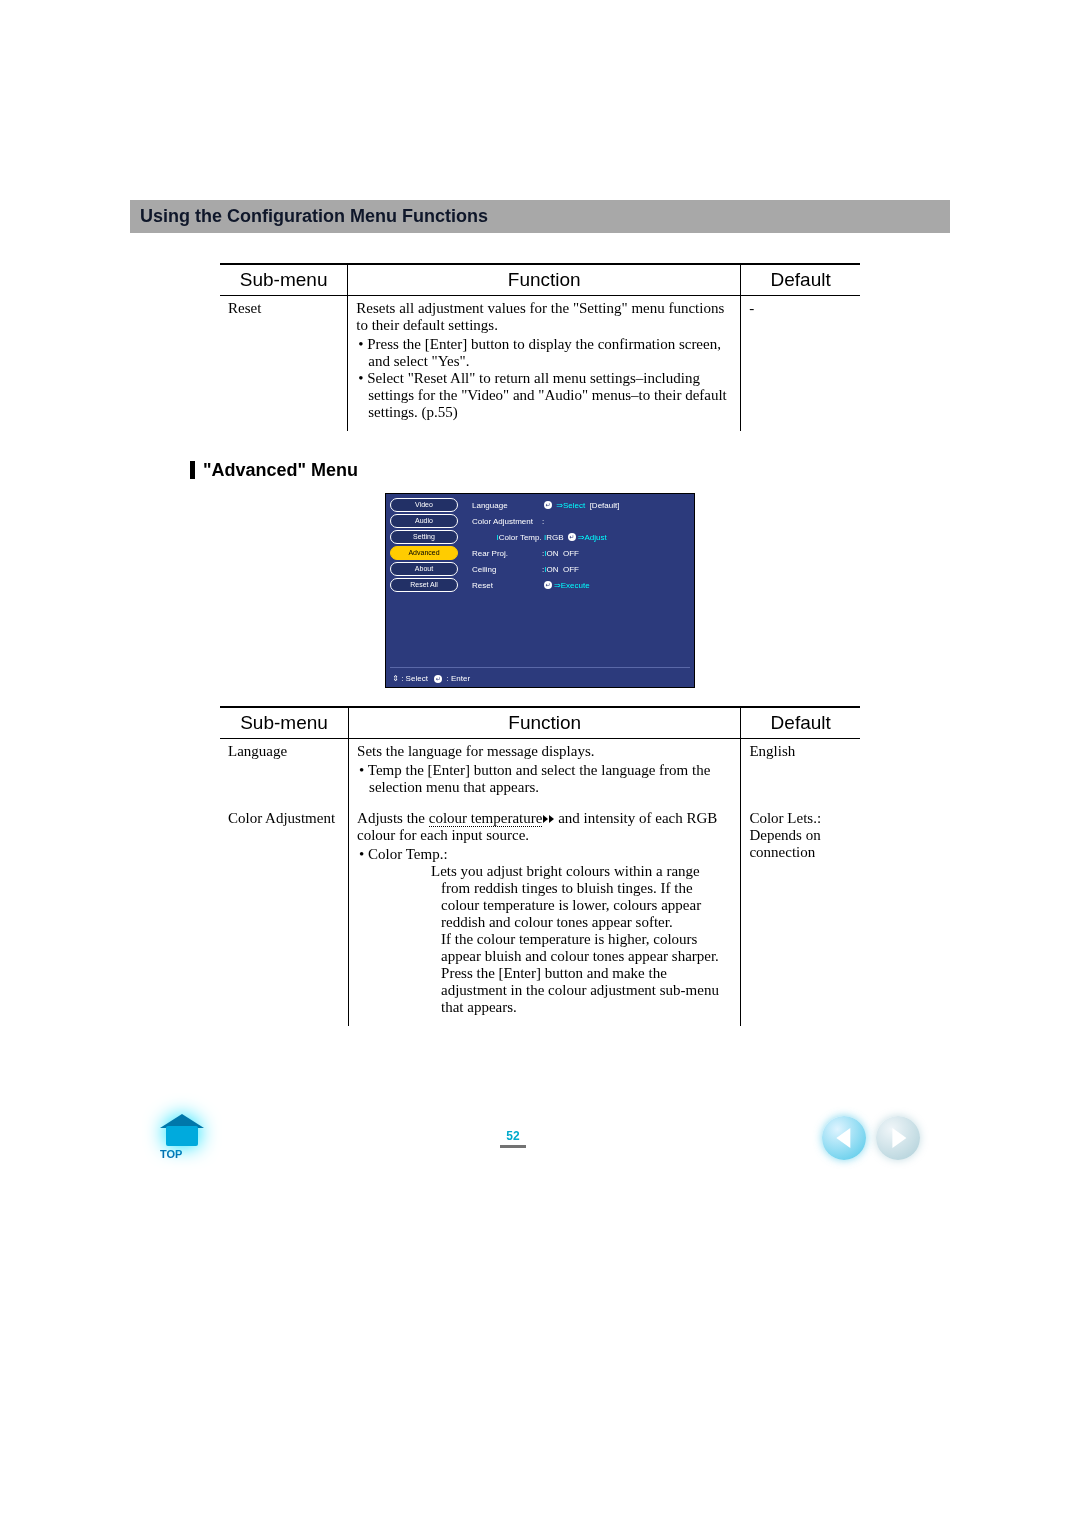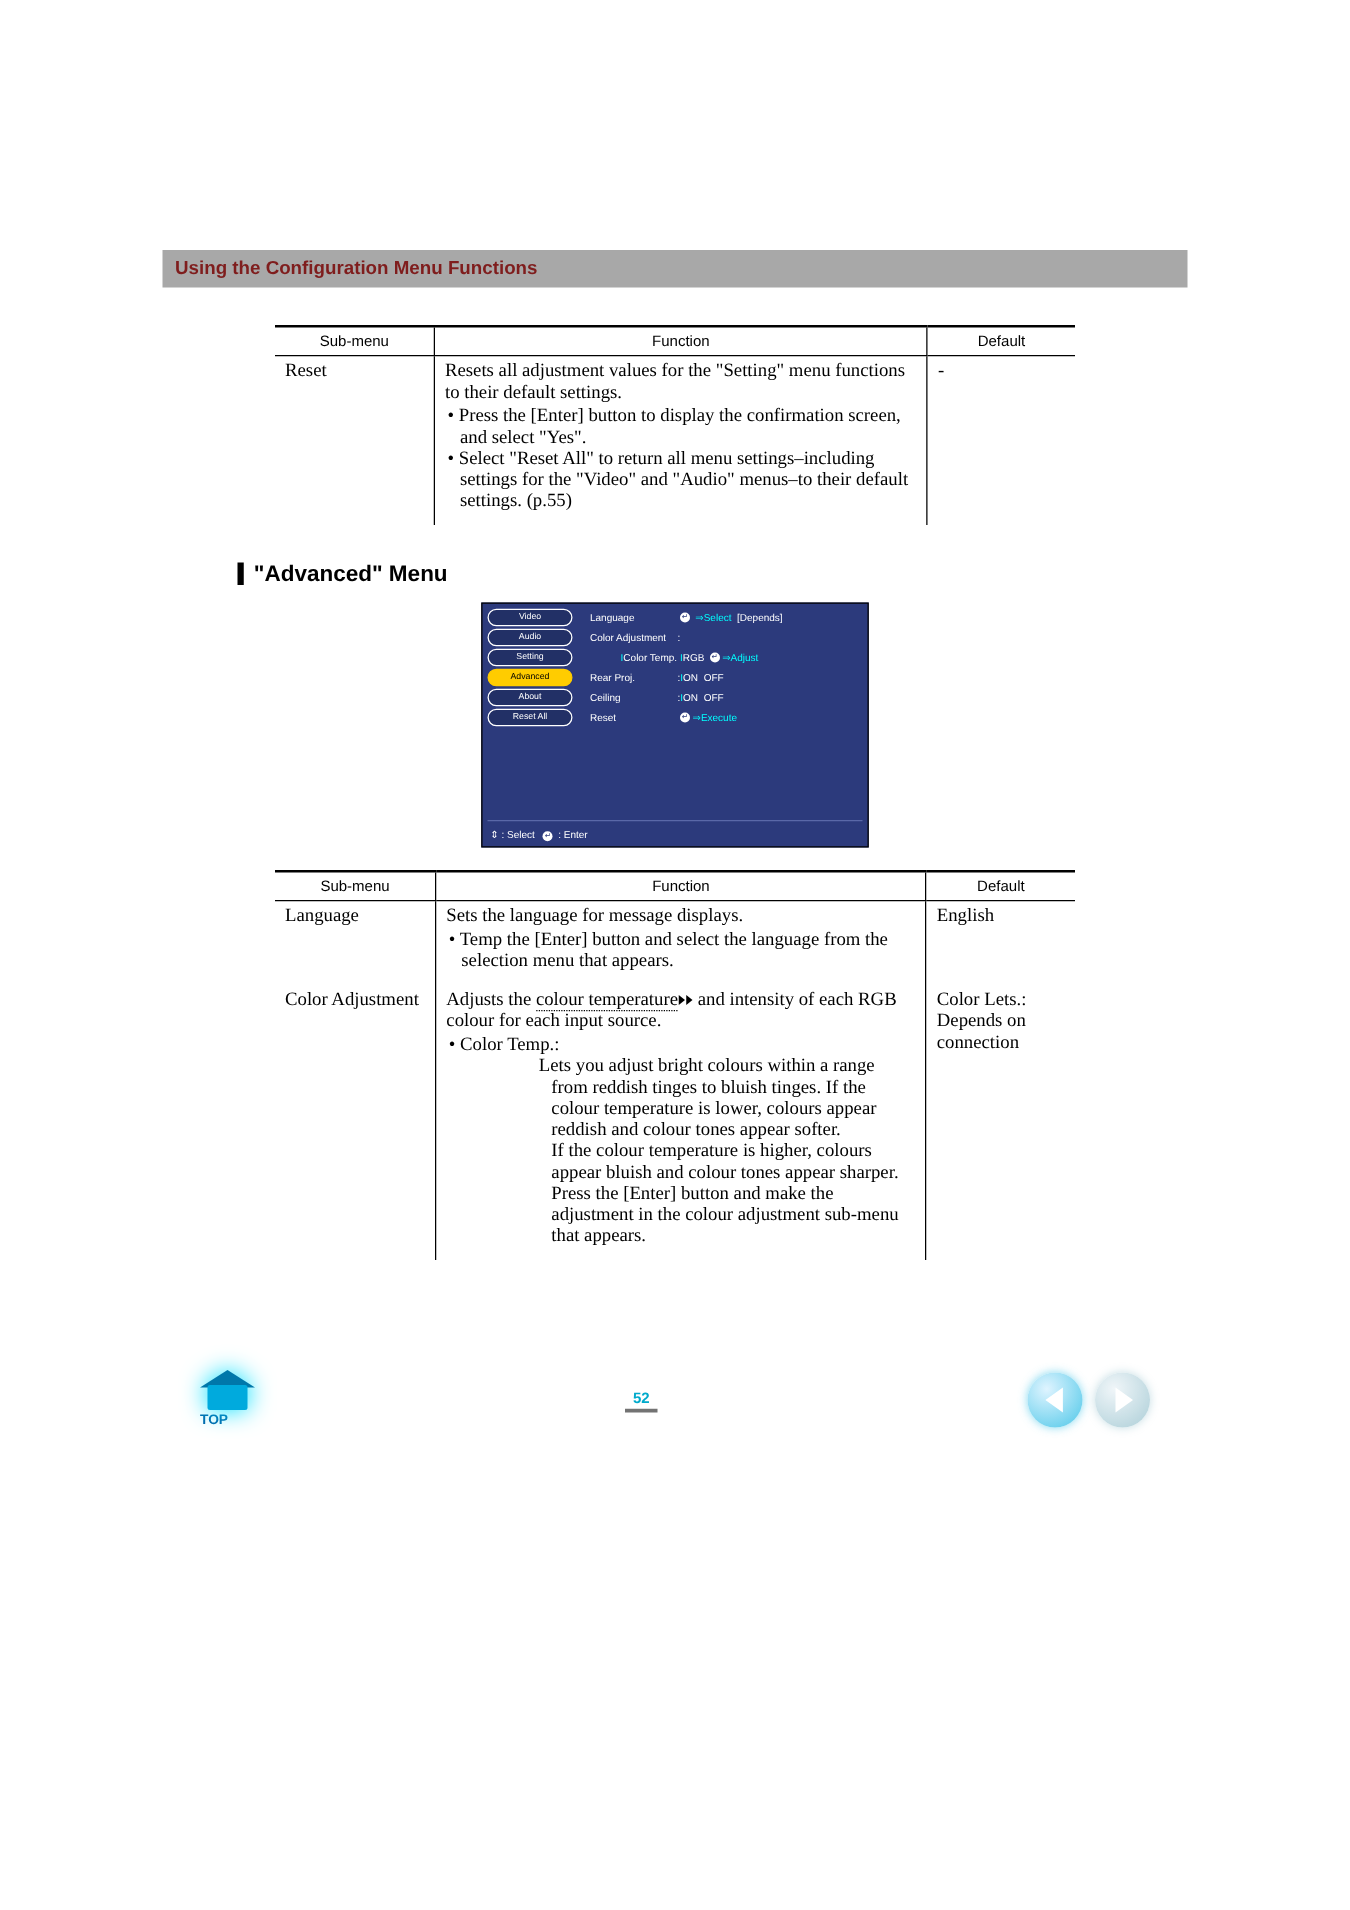--- a/index.html
+++ b/index.html
@@ -18,34 +18,34 @@
     position: relative;
   }
   .header-bar {
     background: #a8a8a8;
     padding: 6px 10px;
     margin: 140px 0 30px 0;
   }
   .header-text {
     font-family: Arial, Helvetica, sans-serif;
     font-weight: bold;
-    font-size: 15px;
-    color: #7f1d1d;
+    font-size: 18px;
+    color: #0f172a;
   }
   table.doc-table {
     border-collapse: collapse;
     width: 640px;
     margin: 0 auto 30px auto;
     font-size: 15px;
   }
   table.doc-table th {
     text-align: center;
     font-family: Arial, Helvetica, sans-serif;
     font-weight: normal;
-    font-size: 12px;
+    font-size: 19px;
     border-top: 2px solid #000;
     border-bottom: 1px solid #000;
     padding: 4px 6px;
   }
   table.doc-table th + th { border-left: 1px solid #000; }
   table.doc-table td {
     vertical-align: top;
     padding: 4px 8px 10px 8px;
     font-family: "Times New Roman", Times, serif;
   }
@@ -227,21 +227,21 @@
     </tr>
   </tbody>
     </table>
 
   <div class="section-heading">"Advanced" Menu</div>
 
   <div class="osd-wrap">
     <div class="osd">
       <div class="osd-row">
         <div class="osd-left"><span class="pill">Video</span></div>
-        <div class="osd-right"><span class="osd-label">Language</span><span class="enter-dot">↵</span>&nbsp;<span class="osd-cyan">⇒<span>Select</span></span>&nbsp;&nbsp;<span>[Depends]</span></div>
+        <div class="osd-right"><span class="osd-label">Language</span><span class="enter-dot">↵</span>&nbsp;<span class="osd-cyan">⇒<span>Select</span></span>&nbsp;&nbsp;<span>[Default]</span></div>
       </div>
       <div class="osd-row">
         <div class="osd-left"><span class="pill">Audio</span></div>
         <div class="osd-right"><span class="osd-label">Color Adjustment</span>:</div>
       </div>
       <div class="osd-row">
         <div class="osd-left"><span class="pill">Setting</span></div>
         <div class="osd-right">&nbsp;&nbsp;&nbsp;&nbsp;&nbsp;&nbsp;&nbsp;&nbsp;&nbsp;&nbsp;&nbsp;<span class="osd-cyan">I</span> <span>Color Temp.</span>&nbsp;<span class="osd-cyan">I</span> <span>RGB</span>&nbsp;<span class="enter-dot">↵</span> <span class="osd-cyan">⇒<span>Adjust</span></span></div>
       </div>
       <div class="osd-row">

